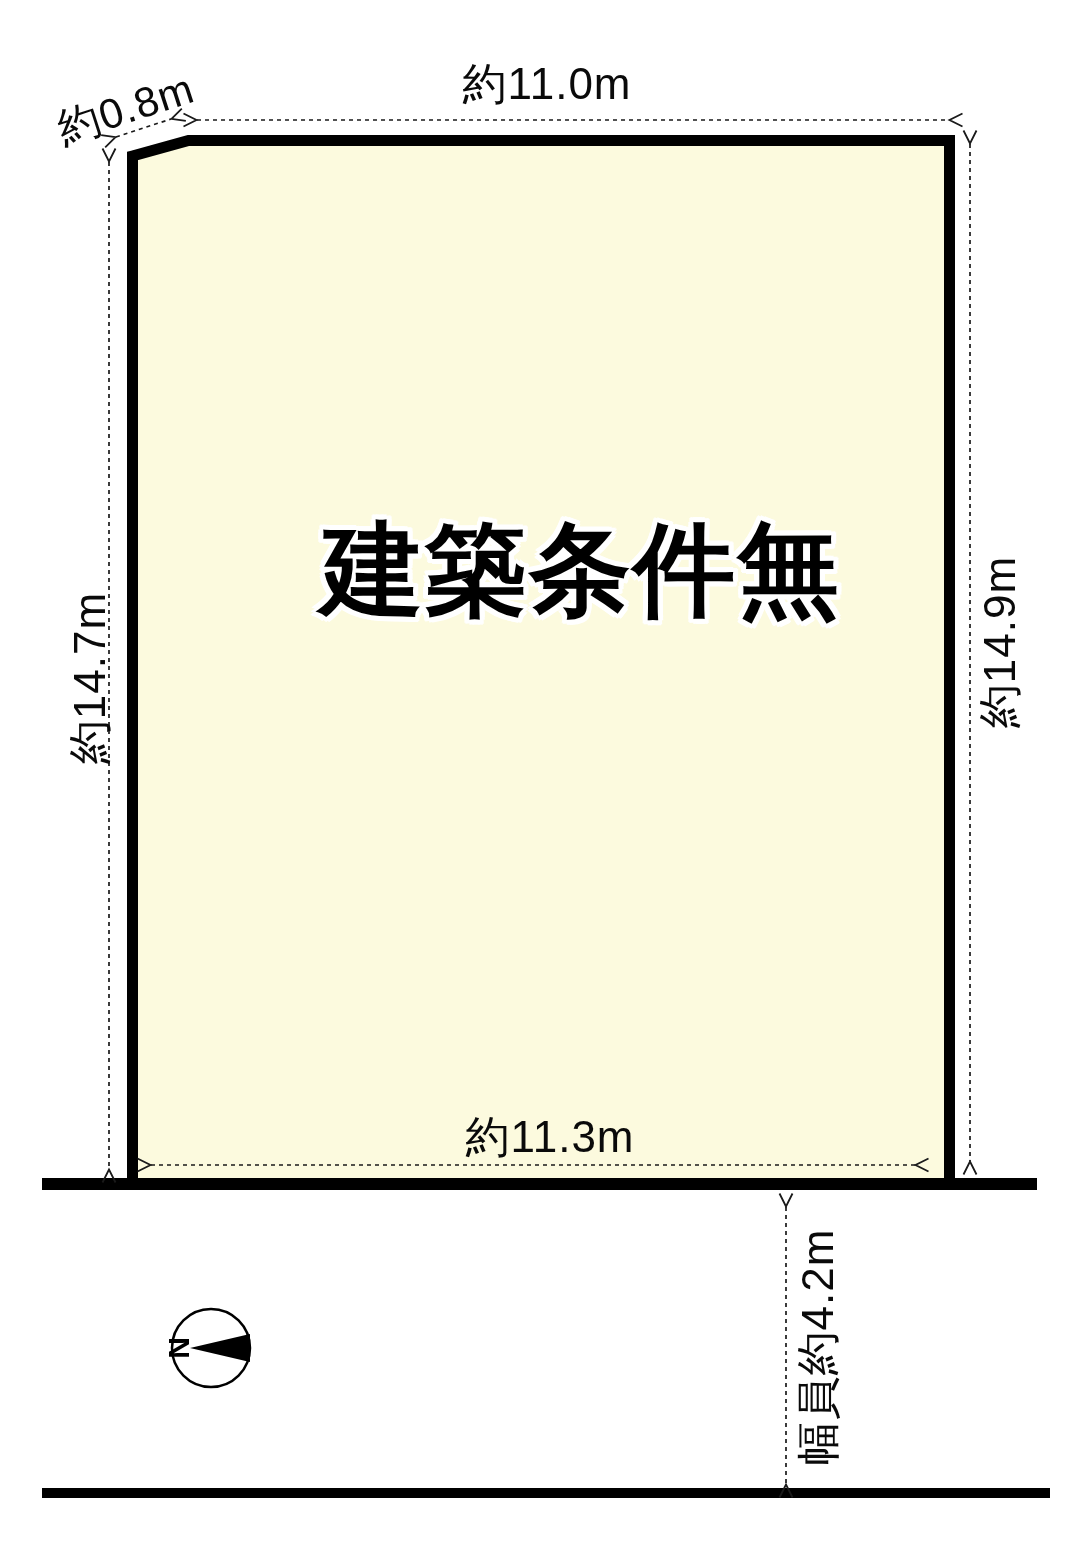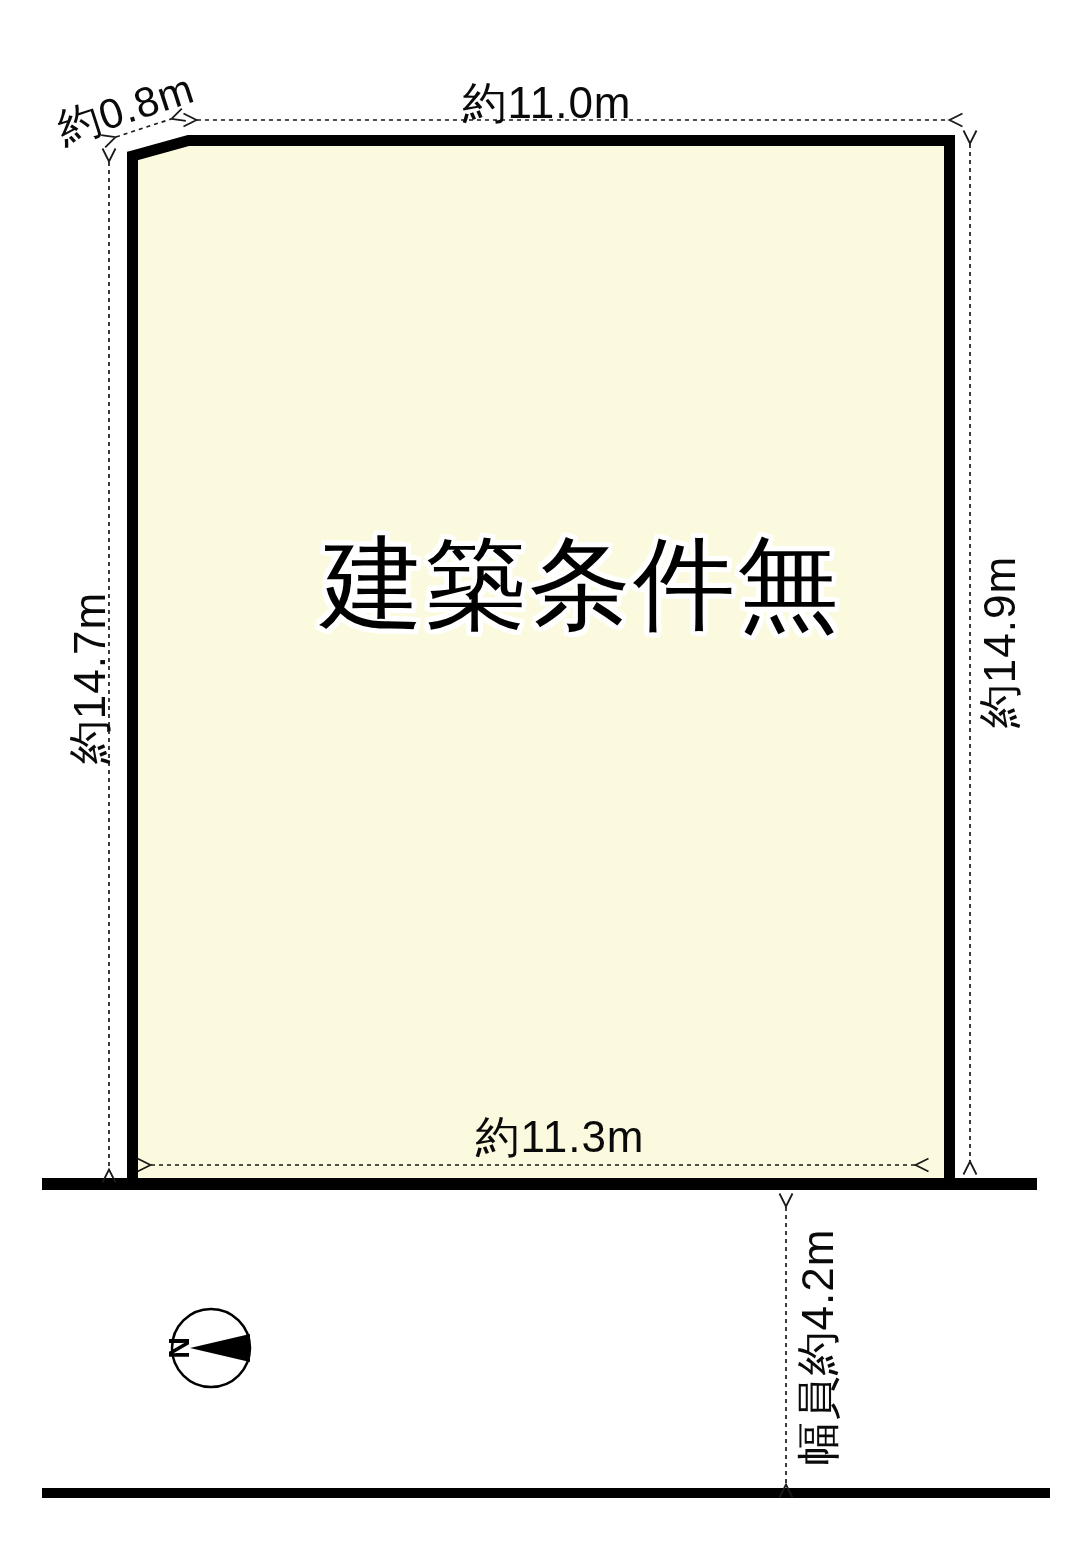--- a/index.html
+++ b/index.html
@@ -11,22 +11,22 @@
   }
   svg.layer{position:absolute;left:0;top:0;}
   .label{
     position:absolute;white-space:nowrap;
     font-size:44px;font-weight:500;letter-spacing:1px;color:#0a0a0a;
     transform:translate(-50%,-50%);
   }
   .label.rot90{transform:translate(-50%,-50%) rotate(-90deg);}
   .label.rot-chamfer{transform:translate(-50%,-50%) rotate(-18deg);font-size:42px;}
   .plot-caption{
-    position:absolute;left:127px;top:532px;width:908px;
-    text-align:center;font-weight:normal;font-size:102px;line-height:104px;
+    position:absolute;left:127px;top:518px;width:908px;
+    text-align:center;font-weight:bold;font-size:102px;line-height:104px;
     letter-spacing:2px;color:#000;
     text-shadow:
       -4px -4px 0 #fff, 4px -4px 0 #fff, -4px 4px 0 #fff, 4px 4px 0 #fff,
       -5px 0 0 #fff, 5px 0 0 #fff, 0 -5px 0 #fff, 0 5px 0 #fff,
       -3px -5px 0 #fff, 3px 5px 0 #fff, -5px 3px 0 #fff, 5px -3px 0 #fff;
   }
   .road-name{
     position:absolute;transform:translate(-50%,-50%);
     font-size:60px;font-weight:500;letter-spacing:4px;color:#0a0a0a;white-space:nowrap;
   }
@@ -60,23 +60,23 @@
       <circle cx="211" cy="1348" r="39" fill="#fff" stroke="#000" stroke-width="2.5"></circle>
       <polygon points="190,1348 250,1334 250,1362" fill="#000"></polygon>
       <text x="178" y="1348" transform="rotate(-90 178 1348)" font-size="30" font-weight="bold" text-anchor="middle" dominant-baseline="central" fill="#000">N</text>
     </g>
   </svg>
 
   <div class="plot-caption">
     <div>建築条件無</div>
   </div>
 
-  <div class="label" style="left:547px;top:84px;margin-top:19px;">約11.0m</div>
+  <div class="label" style="left:547px;top:84px;">約11.0m</div>
 
-  <div class="label" style="left:550px;top:1137px;margin-left:10px;">約11.3m</div>
+  <div class="label" style="left:550px;top:1137px;">約11.3m</div>
 
   <div class="label rot90" style="left:90px;top:678px;">約14.7m</div>
 
   <div class="label rot90" style="left:1000px;top:642px;">約14.9m</div>
 
   <div class="label rot-chamfer" style="left:126px;top:109px;">約0.8m</div>
 
   <div class="label rot90" style="left:818px;top:1347px;">幅員約4.2m</div>
 
 

